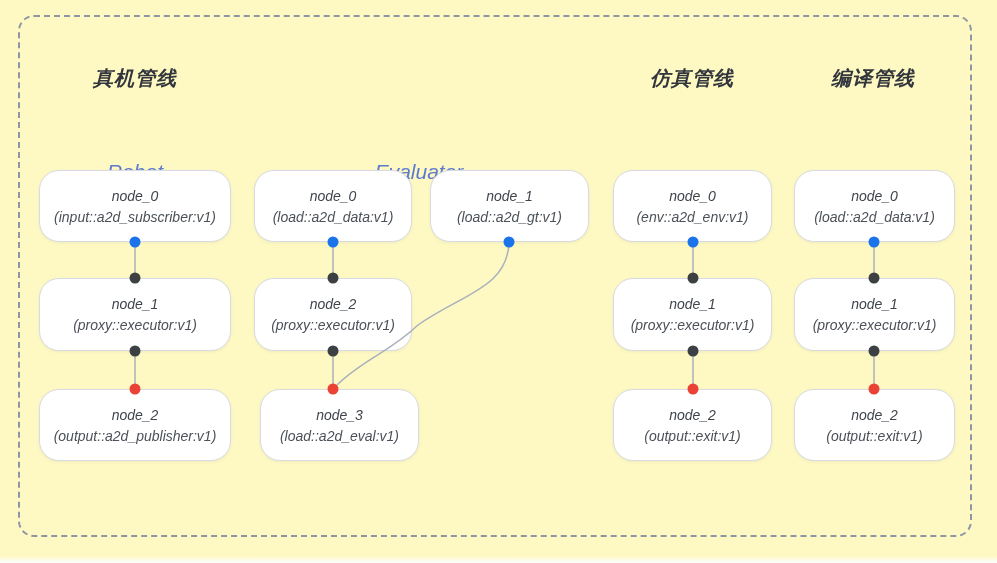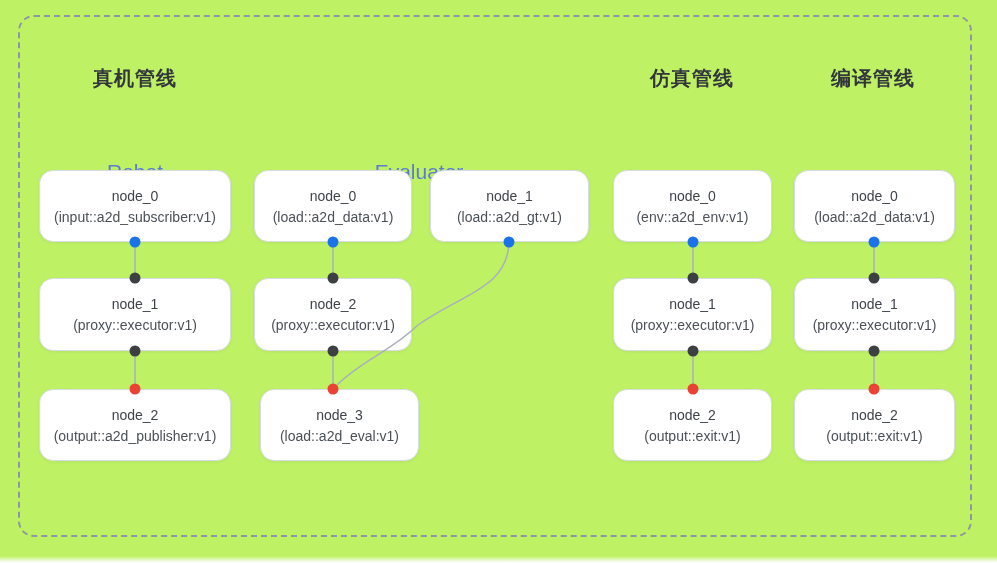--- a/index.html
+++ b/index.html
@@ -1,21 +1,22 @@
 <!DOCTYPE html>
 <html><head>
 <meta charset="utf-8">
 <style>
   html,body{margin:0;padding:0;}
   .canvas{
     position:relative;
     width:997px;height:563px;
-    background:#bef264;
+    background:#fef9c3;
     overflow:hidden;
     font-family:"Liberation Sans","DejaVu Sans",sans-serif;
+    font-style:italic;
   }
   .frame{
     position:absolute;
     left:18px;top:15px;width:950px;height:518px;
     border:2px dashed #8f96a3;
     border-radius:16px;
     z-index:1;
   }
   .title-zh{
     position:absolute;top:65px;width:240px;
@@ -29,21 +30,21 @@
     text-align:center;
     font-size:21px;font-weight:400;color:#5e7bd0;
     z-index:2;
     margin-top:36px;
   }
   .node{
     position:absolute;
     height:72px;
     background:#ffffff;
     border:1px solid #d8dbe1;
-    border-radius:14px;
+    border-radius:20px;
     box-shadow:0 1px 3px rgba(60,70,110,0.08);
     display:flex;flex-direction:column;
     align-items:center;justify-content:center;
     gap:5px;
     z-index:2;
     box-sizing:border-box;
   }
   .node .nname{font-size:14px;color:#3f444b;}
   .node .ntype{font-size:14px;color:#4b5158;}
   svg.edges{

